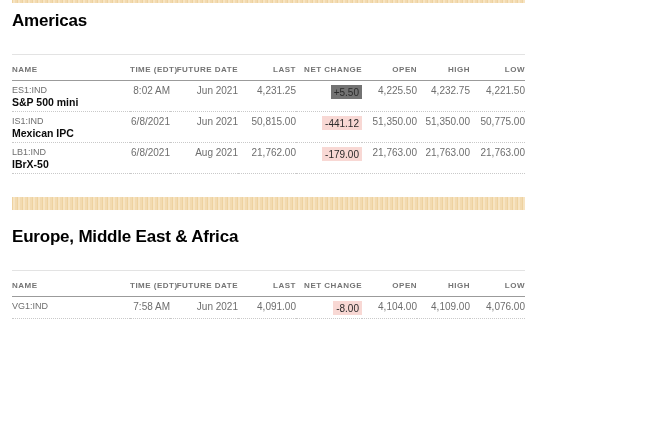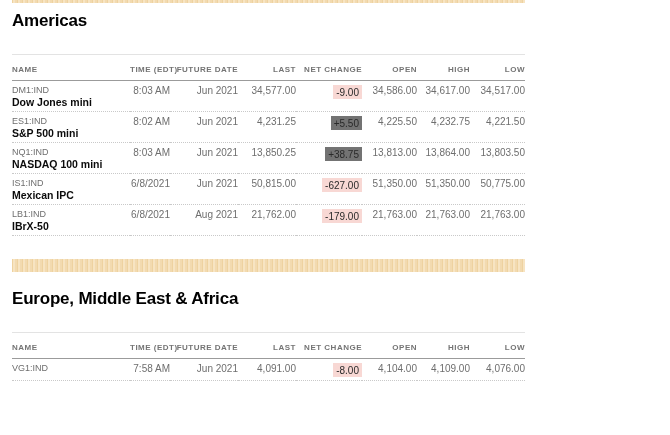--- a/index.html
+++ b/index.html
@@ -65,66 +65,40 @@
         <th>LAST</th>
         <th>NET CHANGE</th>
         <th>OPEN</th>
         <th>HIGH</th>
         <th>LOW</th>
       </tr>
     </thead>
     <tbody>
       <tr>
         <td class="left">
-          <div class="ticker">DM1:IND</div>
-          <div class="iname">Dow Jones mini</div>
-        </td>
-        <td>8:03 AM</td>
-        <td>Jun 2021</td>
-        <td>34,577.00</td>
-        <td><span class="badge" data-dir="down">-9.00</span></td>
-        <td>34,586.00</td>
-        <td>34,617.00</td>
-        <td>34,517.00</td>
-      </tr>
-      <tr>
-        <td class="left">
           <div class="ticker">ES1:IND</div>
           <div class="iname">S&amp;P 500 mini</div>
         </td>
         <td>8:02 AM</td>
         <td>Jun 2021</td>
         <td>4,231.25</td>
         <td><span class="badge" data-dir="up">+5.50</span></td>
         <td>4,225.50</td>
         <td>4,232.75</td>
         <td>4,221.50</td>
       </tr>
       <tr>
         <td class="left">
-          <div class="ticker">NQ1:IND</div>
-          <div class="iname">NASDAQ 100 mini</div>
-        </td>
-        <td>8:03 AM</td>
-        <td>Jun 2021</td>
-        <td>13,850.25</td>
-        <td><span class="badge" data-dir="up">+38.75</span></td>
-        <td>13,813.00</td>
-        <td>13,864.00</td>
-        <td>13,803.50</td>
-      </tr>
-      <tr>
-        <td class="left">
           <div class="ticker">IS1:IND</div>
           <div class="iname">Mexican IPC</div>
         </td>
         <td>6/8/2021</td>
         <td>Jun 2021</td>
         <td>50,815.00</td>
-        <td><span class="badge" data-dir="down">-627.00</span></td>
+        <td><span class="badge" data-dir="down">-441.12</span></td>
         <td>51,350.00</td>
         <td>51,350.00</td>
         <td>50,775.00</td>
       </tr>
       <tr>
         <td class="left">
           <div class="ticker">LB1:IND</div>
           <div class="iname">IBrX-50</div>
         </td>
         <td>6/8/2021</td>

